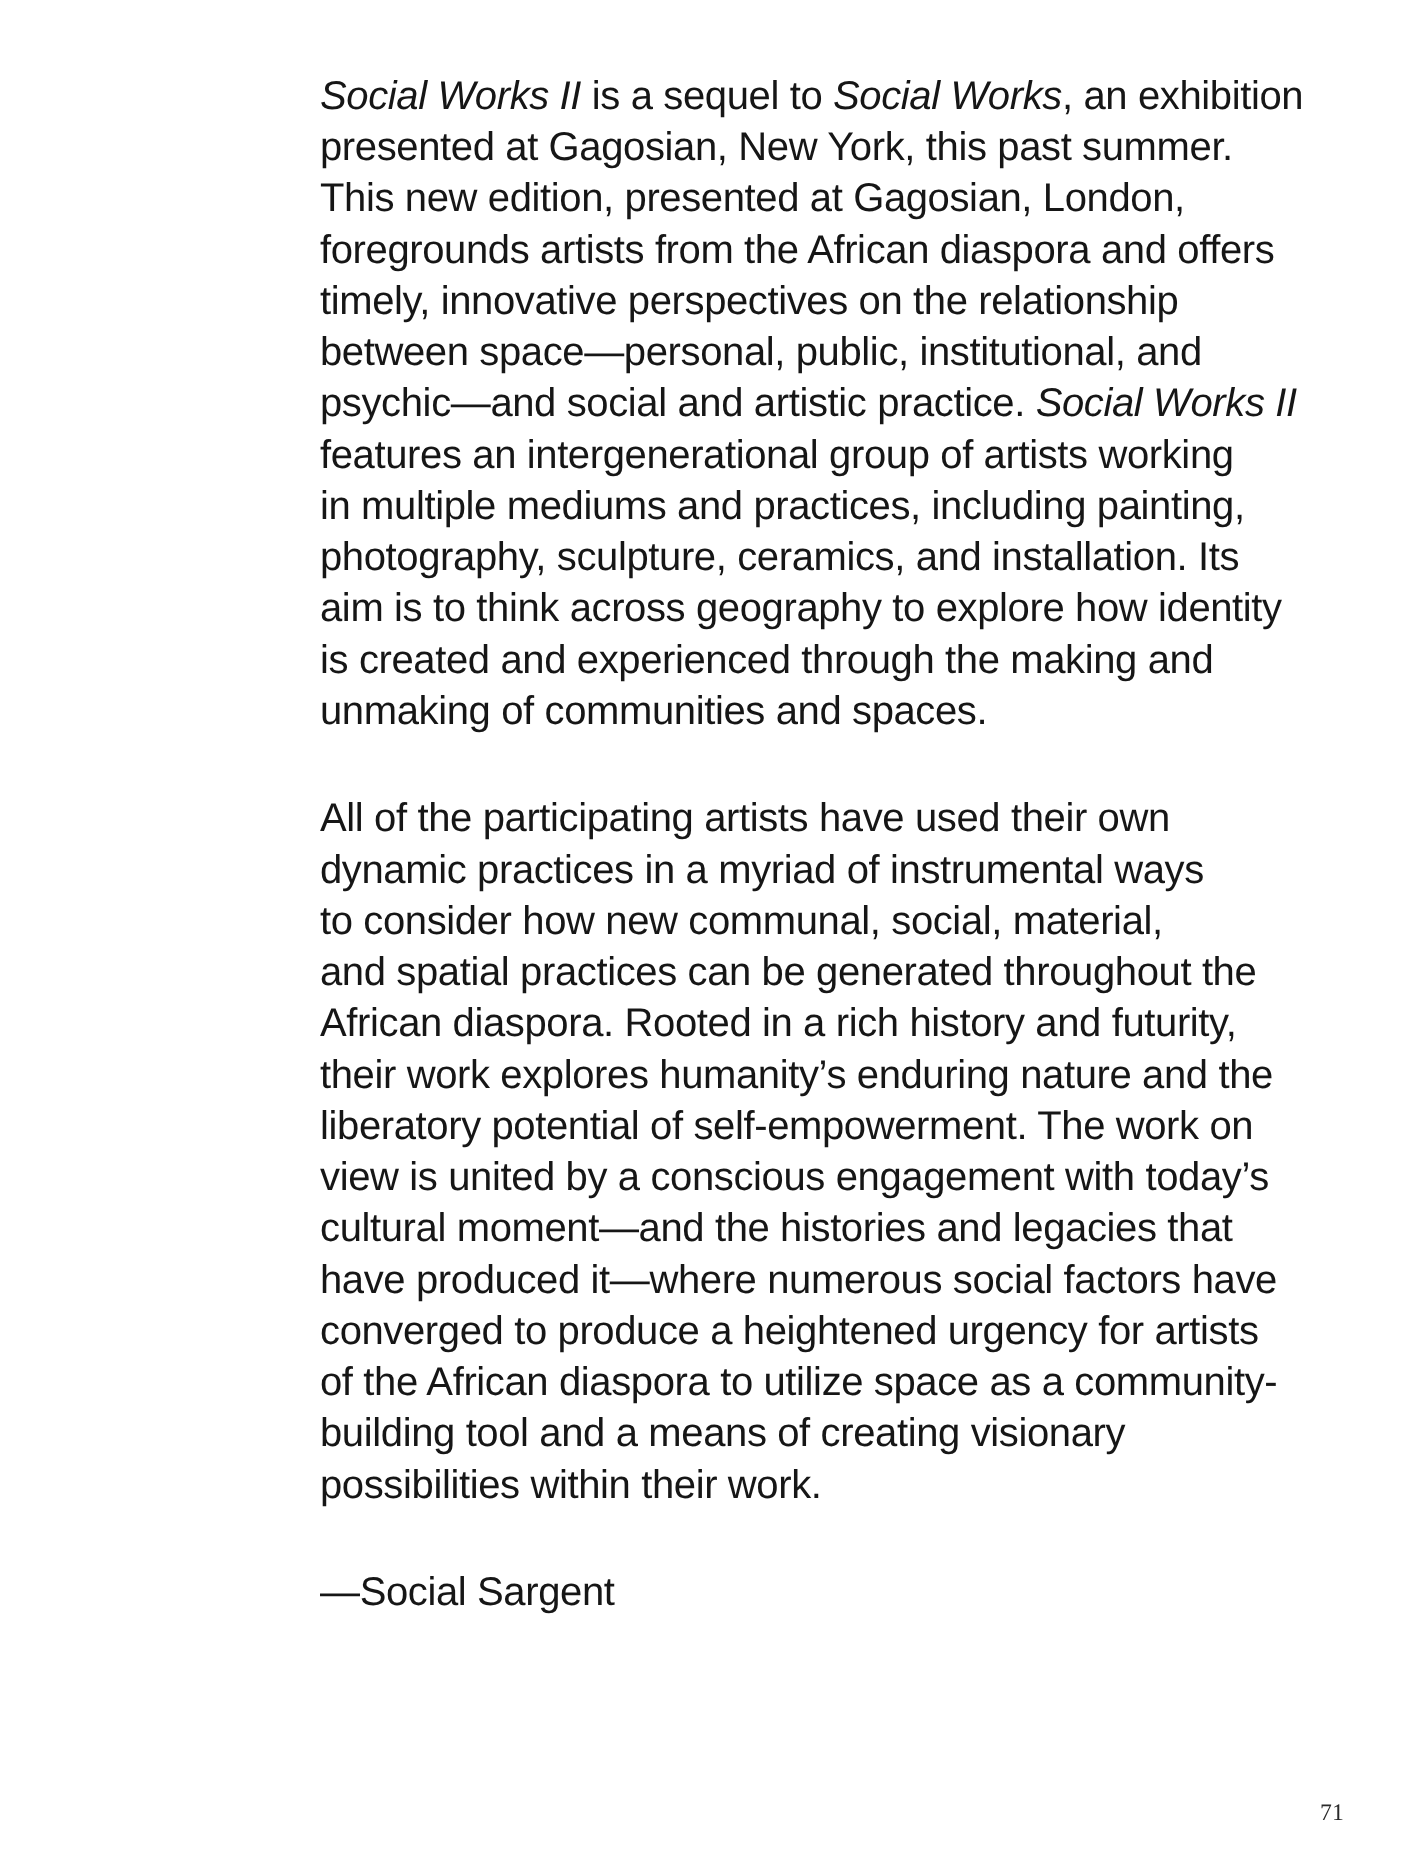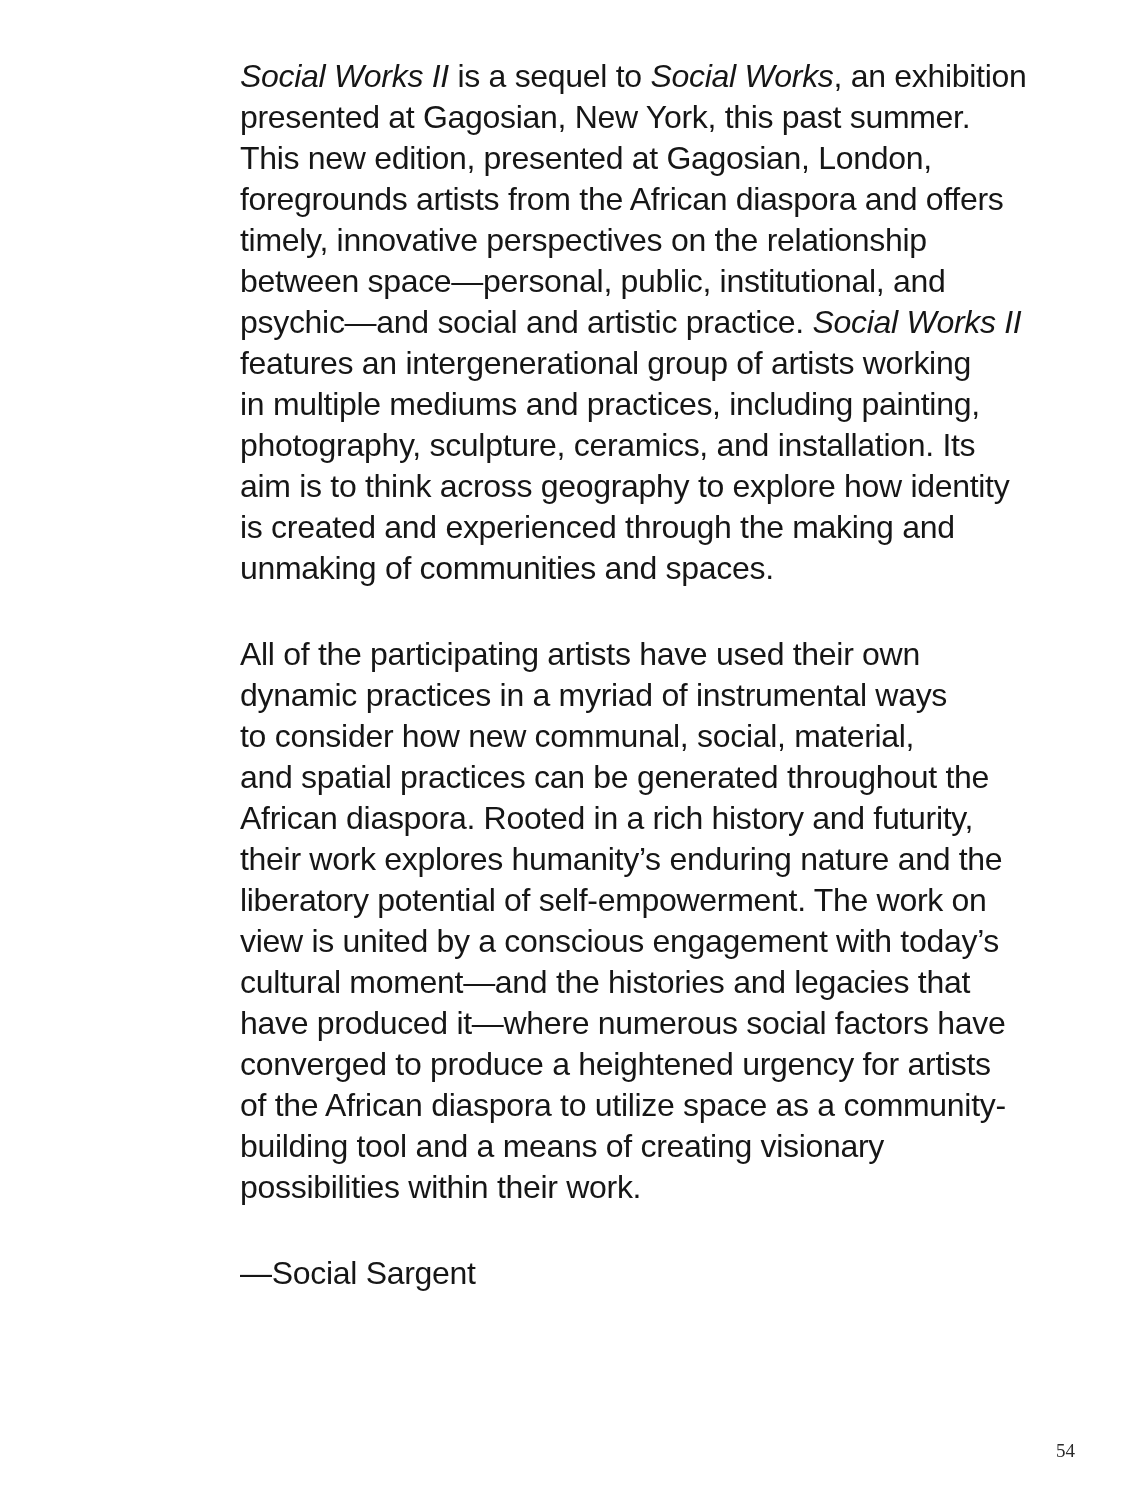--- a/index.html
+++ b/index.html
@@ -9,21 +9,21 @@
   }
   .page {
     position: relative;
     width: 1132px;
     height: 1494px;
     background: #ffffff;
     overflow: hidden;
   }
   .text-block {
     position: absolute;
-    left: 240px;
+    left: 256px;
     top: 56px;
     width: 852px;
     font-family: "Liberation Sans", sans-serif;
     font-size: 32px;
     line-height: 41px;
     letter-spacing: -0.3px;
     color: #161616;
   }
   .text-block p {
     margin: 0 0 45px 0;
@@ -47,14 +47,14 @@
 </style>
 </head>
 <body>
 
 <div class="page">
   <div class="text-block">
     <p><i>Social Works II</i> is a sequel to <i>Social Works</i>, an exhibition<br>presented at Gagosian, New York, this past summer.<br>This new edition, presented at Gagosian, London,<br>foregrounds artists from the African diaspora and offers<br>timely, innovative perspectives on the relationship<br>between space—personal, public, institutional, and<br>psychic—and social and artistic practice. <i>Social Works II</i><br>features an intergenerational group of artists working<br>in multiple mediums and practices, including painting,<br>photography, sculpture, ceramics, and installation. Its<br>aim is to think across geography to explore how identity<br>is created and experienced through the making and<br>unmaking of communities and spaces.</p>
     <p>All of the participating artists have used their own<br>dynamic practices in a myriad of instrumental ways<br>to consider how new communal, social, material,<br>and spatial practices can be generated throughout the<br>African diaspora. Rooted in a rich history and futurity,<br>their work explores humanity’s enduring nature and the<br>liberatory potential of self-empowerment. The work on<br>view is united by a conscious engagement with today’s<br>cultural moment—and the histories and legacies that<br>have produced it—where numerous social factors have<br>converged to produce a heightened urgency for artists<br>of the African diaspora to utilize space as a community-<br>building tool and a means of creating visionary<br>possibilities within their work.</p>
     <p class="byline">—Social Sargent</p>
   </div>
-  <div class="folio">54</div>
+  <div class="folio">71</div>
 </div>
 
 </body></html>

